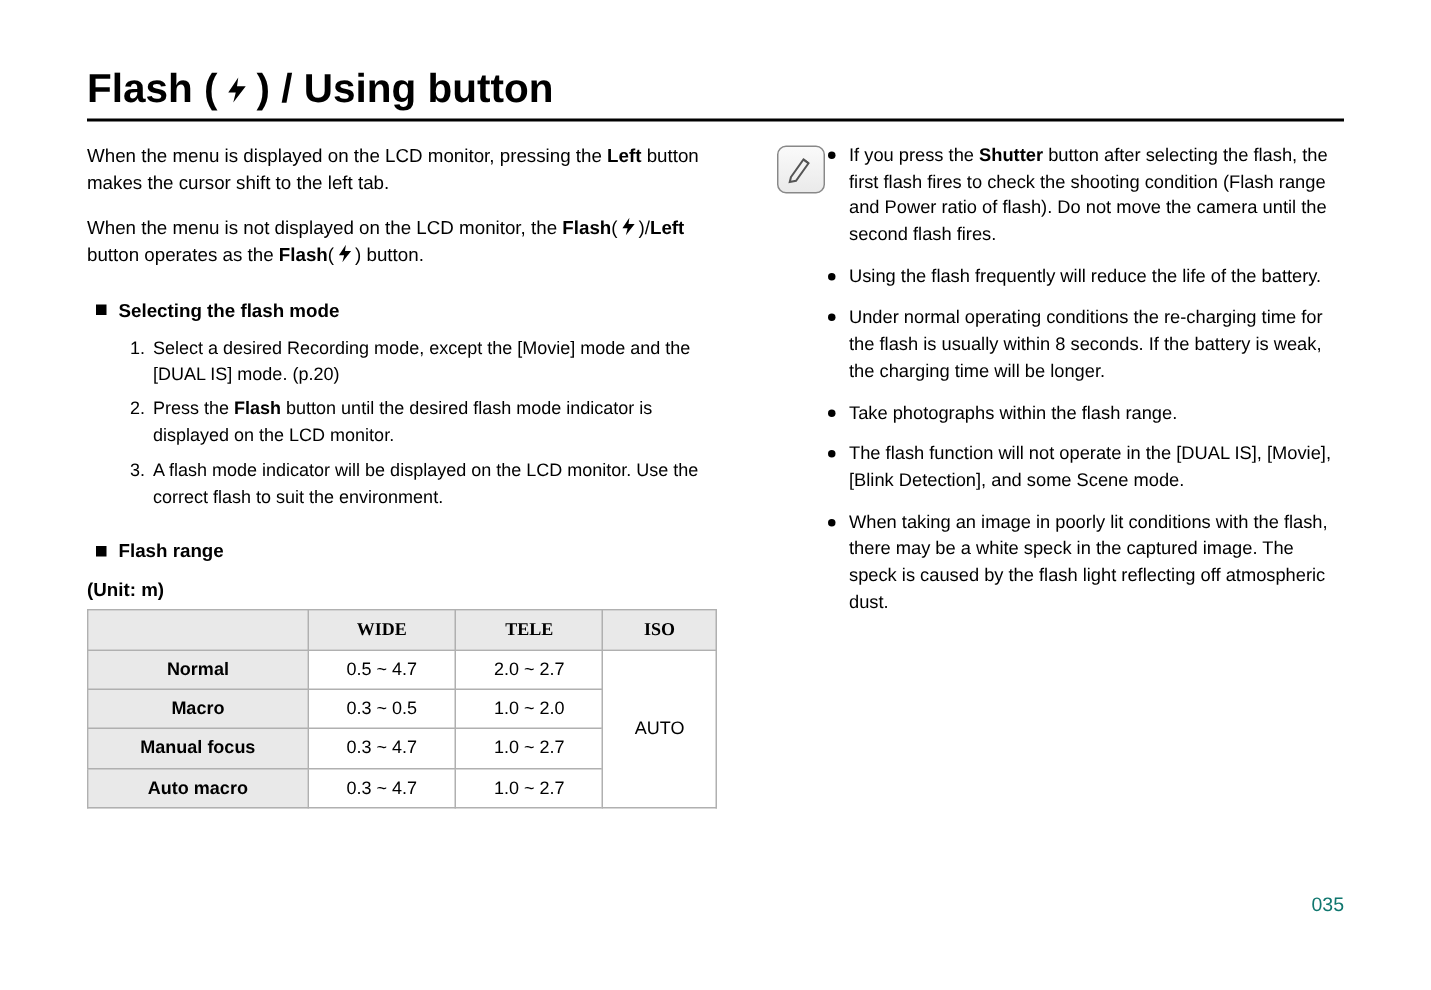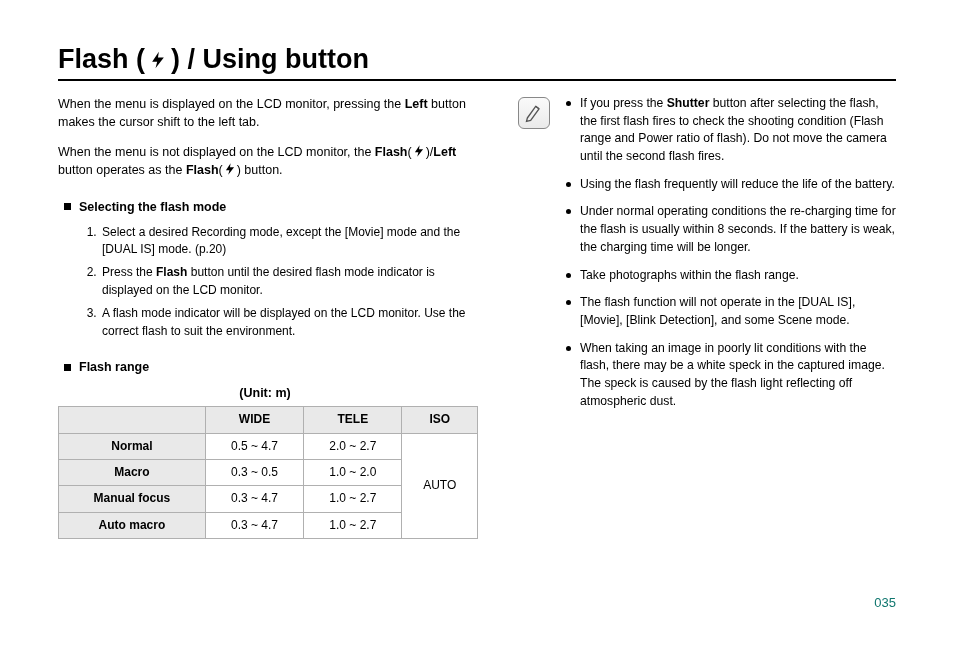--- a/index.html
+++ b/index.html
@@ -25,37 +25,37 @@
   .bold { font-weight: bold; }
   .section-head {
     font-weight: bold; font-size: 12.5px;
     margin: 18px 0 8px 0;
     display: flex; align-items: center; gap: 8px;
     padding-left: 6px;
   }
   .section-head .sq { display: inline-block; width: 7px; height: 7px; background:#000; }
   ol.steps { list-style: decimal; padding-left: 42px; font-size: 12px; }
   ol.steps li { margin-bottom: 6px; padding-left: 2px; }
-  .unit { text-align: center; font-weight: bold; font-size: 12.5px; margin: 4px 6px 4px 0; }
+  .unit { text-align: left; font-weight: bold; font-size: 12.5px; margin: 4px 6px 4px 0; }
   table.range {
     width: 100%; border-collapse: collapse; font-size: 12px;
     margin: 0 0 0 0;
   }
   table.range th, table.range td {
     border: 1px solid #b0b0b0;
     padding: 4px 6px;
     text-align: center;
     font-weight: normal;
   }
-  table.range th { background: #e9e9e9; font-weight: bold; }
+  table.range th { background: #e9e9e9; font-weight: bold; font-family: Liberation Serif, serif; }
   table.range td.rowhead { background: #e9e9e9; font-weight: bold; }
   table.range th.corner { background:#e9e9e9; }
   table.range td.iso { vertical-align: middle; }
 
-  .note-box { display: flex; gap: 14px; }
+  .note-box { display: flex; }
   .note-icon {
     flex: 0 0 32px; width: 32px; height: 32px;
     border: 1px solid #888; border-radius: 6px;
     display: flex; align-items: center; justify-content: center;
     background: linear-gradient(#fafafa,#eaeaea);
     margin-top: 2px;
   }
   ul.bullets { list-style: none; padding: 0; }
   ul.bullets li { position: relative; padding-left: 16px; margin-bottom: 10px; font-size: 12.2px; line-height: 1.45; }
   ul.bullets li::before {

